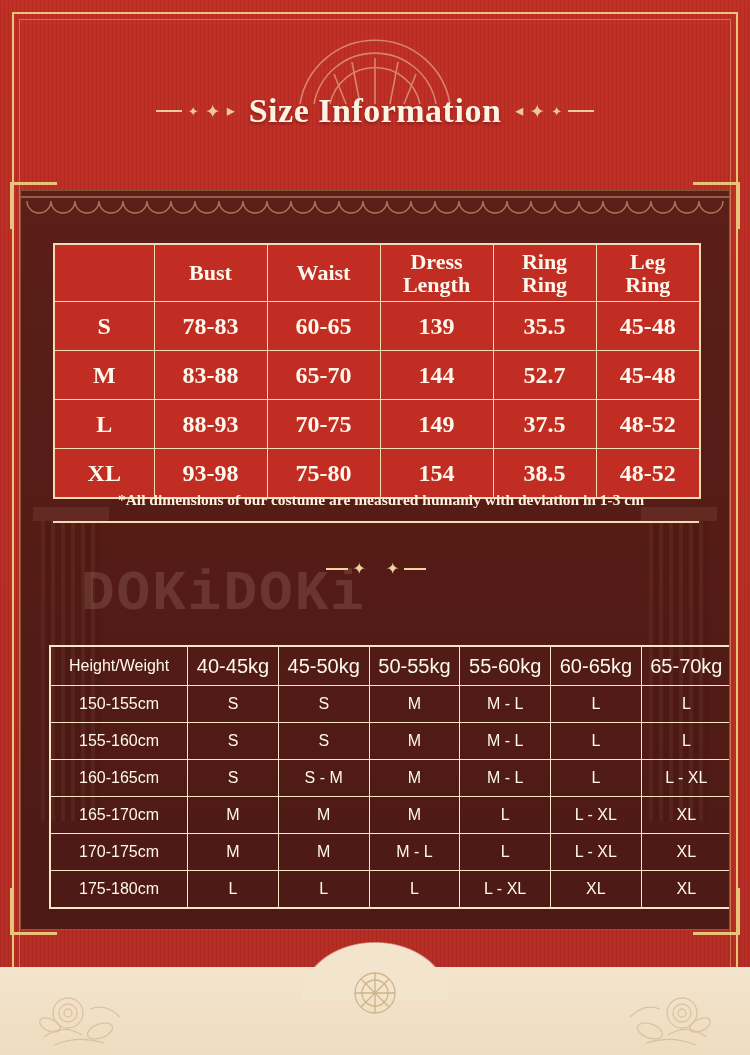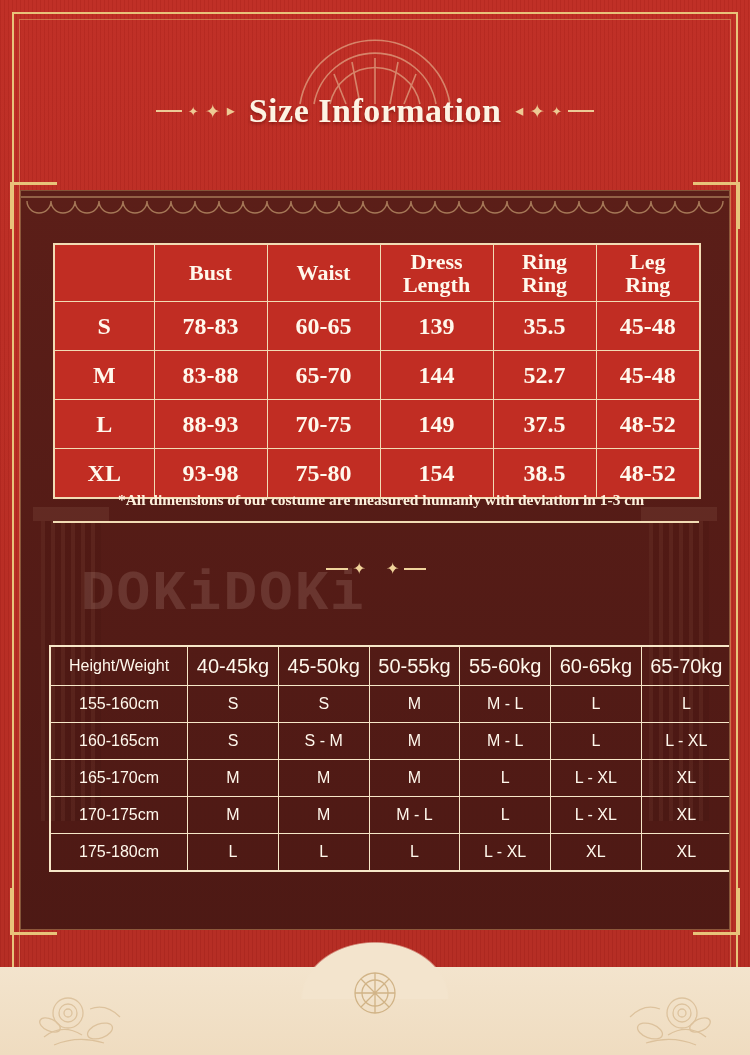--- a/index.html
+++ b/index.html
@@ -438,20 +438,29 @@
             <td class="rowhead">Height/Weight</td>
             <td>40-45kg</td>
             <td>45-50kg</td>
             <td>50-55kg</td>
             <td>55-60kg</td>
             <td>60-65kg</td>
             <td>65-70kg</td>
           </tr>
         </thead>
         <tbody>
+          <tr>
+            <td class="rowhead">150-155cm</td>
+            <td>S</td>
+            <td>S</td>
+            <td>M</td>
+            <td>M - L</td>
+            <td>L</td>
+            <td>L</td>
+          </tr>
           <tr>
             <td class="rowhead">155-160cm</td>
             <td>S</td>
             <td>S</td>
             <td>M</td>
             <td>M - L</td>
             <td>L</td>
             <td>L</td>
           </tr>
           <tr>

